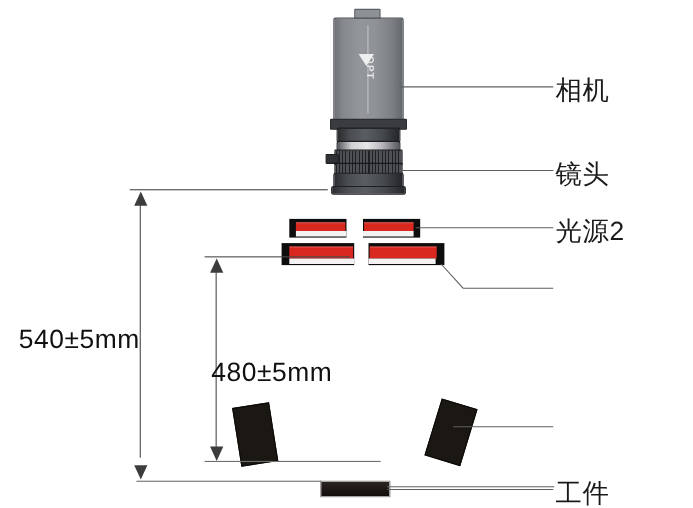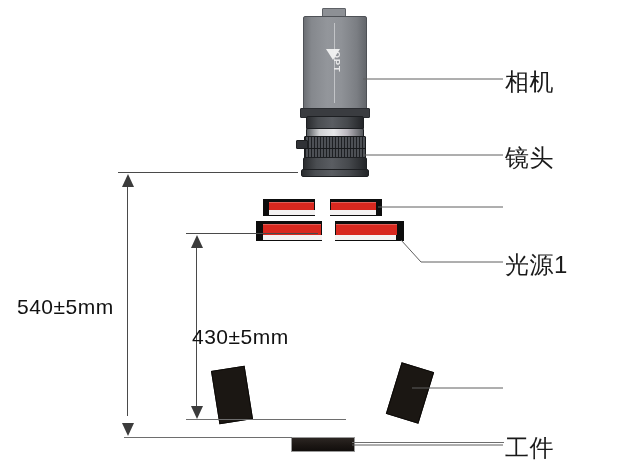--- a/index.html
+++ b/index.html
@@ -20,21 +20,21 @@
   .label {
     position: absolute;
     font-size: 24px;
     color: #1a1a1a;
     letter-spacing: 0.5px;
     white-space: nowrap;
     font-weight: 400;
   }
   .dim-label {
     position: absolute;
-    font-size: 21px;
+    font-size: 24px;
     color: #111111;
     white-space: nowrap;
     letter-spacing: 0.5px;
   }
 
   
   .cam-top-nub {
     position: absolute;
     background: #8d9095;
     border: 1px solid #5e6166;
@@ -224,40 +224,40 @@
   <div class="dim-hline" style="left:118px; top:172px; width:180px;"></div>
   <div class="dim-vline" style="left:127px; top:178px; height:238px;"></div>
   <div class="arrow-up" style="left:122px; top:174px;"></div>
   <div class="arrow-down" style="left:122px; top:423px;"></div>
   <span class="dim-label" style="left:17px; top:295px;">540±5mm</span>
 
   <div class="dim-hline" style="left:186px; top:233px; width:132px;"></div>
   <div class="dim-vline" style="left:196px; top:239px; height:176px;"></div>
   <div class="arrow-up" style="left:191px; top:235px;"></div>
   <div class="arrow-down" style="left:191px; top:406px;"></div>
-  <span class="dim-label" style="left:192px; top:325px;">430±5mm</span>
+  <span class="dim-label" style="left:192px; top:325px;">480±5mm</span>
 
   <svg class="overlay" viewBox="0 0 630 462">
 
     <line x1="363" y1="79" x2="503" y2="79" stroke="#5f5f5f" stroke-width="1"></line>
 
     <line x1="363" y1="155" x2="503" y2="155" stroke="#5f5f5f" stroke-width="1"></line>
 
     <line x1="378" y1="207" x2="503" y2="207" stroke="#5f5f5f" stroke-width="1"></line>
 
     <polyline points="401,240 421,262 503,262" fill="none" stroke="#5f5f5f" stroke-width="1"></polyline>
 
     <line x1="412" y1="388" x2="503" y2="388" stroke="#5f5f5f" stroke-width="1"></line>
 
     <line x1="352" y1="445" x2="503" y2="445" stroke="#5f5f5f" stroke-width="1"></line>
   </svg>
 
   <span class="label" style="left:505px; top:142px;">镜头</span>
 
   <span class="label" style="left:505px; top:66px;">相机</span>
 
-
-  <span class="label" style="left:505px; top:249px;">光源1</span>
+  <span class="label" style="left:505px; top:194px;">光源2</span>
+
 
 
   <span class="label" style="left:505px; top:432px;">工件</span>
 
 </div>
 
 </body></html>

